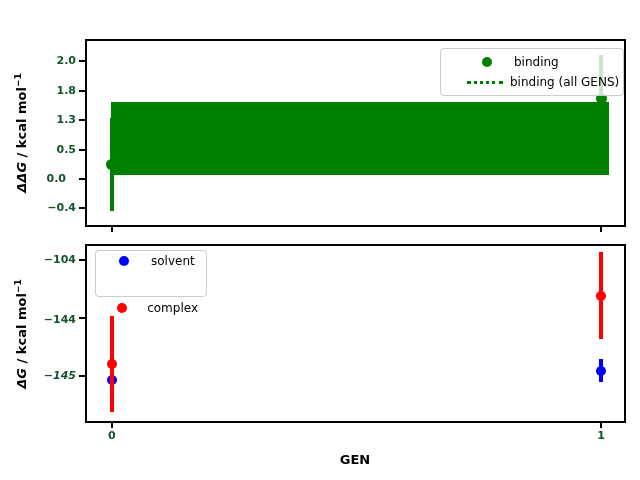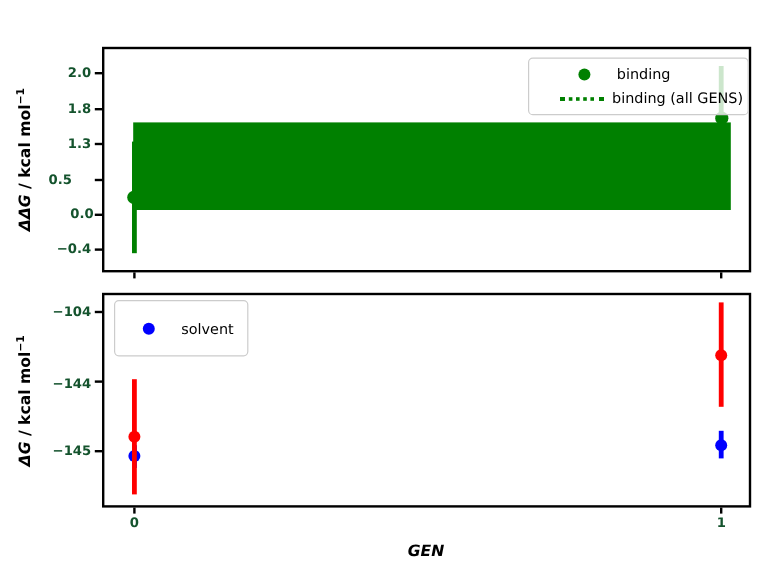--- a/index.html
+++ b/index.html
@@ -62,21 +62,21 @@
   <div class="axes-frame" style="left:85px;top:244px;width:541px;height:179px;"></div>
 
   <div class="ylabel" style="left:21px;top:133px;">
     <span class="ital">ΔΔG</span><span> / kcal mol</span><sup>−1</sup>
   </div>
 
   <div class="ylabel" style="left:21px;top:334px;">
     <span class="ital">ΔG</span><span> / kcal mol</span><sup>−1</sup>
   </div>
 
-  <div class="xlabel" style="left:255px;top:452px;width:200px;font-style:italic;">GEN</div>
+  <div class="xlabel" style="left:255px;top:452px;width:200px;">GEN</div>
 
   <div class="legend" style="left:440px;top:48px;width:184px;height:48px;padding-left:26px;">
     <div class="legend-row">
       <span class="legend-handle">
         <span class="legend-dot" style="background: rgb(0, 128, 0);"></span>
       </span>
       <span class="legend-label">binding</span>
     </div>
     <div class="legend-row">
       <span class="legend-handle">
@@ -86,47 +86,53 @@
     </div>
   </div>
 
   <div class="legend" style="left:95px;top:250px;width:112px;height:47px;gap:33px;">
     <div class="legend-row">
       <span class="legend-handle">
         <span class="legend-dot" style="background: rgb(0, 0, 255);"></span>
       </span>
       <span class="legend-label">solvent</span>
     </div>
+    <div class="legend-row">
+      <span class="legend-handle">
+        <span class="legend-dot" style="background: rgb(255, 0, 0);"></span>
+      </span>
+      <span class="legend-label">complex</span>
+    </div>
   </div>
 
 <div style="left: 79px; top: 60.0513px; width: 6px; height: 2px; background: rgb(0, 0, 0); position: absolute;"></div>
     <div class="tick-label yt" style="left: 18px; top: 54.0513px; width: 58px; position: absolute;">2.0</div>
     <div style="left: 79px; top: 89.5385px; width: 6px; height: 2px; background: rgb(0, 0, 0); position: absolute;"></div>
     <div class="tick-label yt" style="left: 18px; top: 83.5385px; width: 58px; position: absolute;">1.8</div>
     <div style="left: 79px; top: 119.026px; width: 6px; height: 2px; background: rgb(0, 0, 0); position: absolute;"></div>
     <div class="tick-label yt" style="left: 18px; top: 113.026px; width: 58px; position: absolute;">1.3</div>
     <div style="left: 79px; top: 148.513px; width: 6px; height: 2px; background: rgb(0, 0, 0); position: absolute;"></div>
-    <div class="tick-label yt" style="left: 2px; top: 142.513px; width: 58px; position: absolute;">0.5</div>
+    <div class="tick-label yt" style="left: 18px; top: 142.513px; width: 58px; position: absolute;">0.5</div>
     <div style="left: 79px; top: 178px; width: 6px; height: 2px; background: rgb(0, 0, 0); position: absolute;"></div>
-    <div class="tick-label yt" style="left: 20px; top: 172px; width: 58px; position: absolute;">0.0</div>
+    <div class="tick-label yt" style="left: 8px; top: 172px; width: 58px; position: absolute;">0.0</div>
     <div style="left: 79px; top: 207.487px; width: 6px; height: 2px; background: rgb(0, 0, 0); position: absolute;"></div>
     <div class="tick-label yt" style="left: 18px; top: 201.487px; width: 58px; position: absolute;">−0.4</div>
     <div style="left: 110.944px; top: 227px; width: 2px; height: 5px; background: rgb(0, 0, 0); position: absolute;"></div>
     <div style="left: 600.035px; top: 227px; width: 2px; height: 5px; background: rgb(0, 0, 0); position: absolute;"></div>
     <div class="band" style="left: 110.944px; top: 102.333px; width: 498.091px; height: 72.5385px; background: rgb(0, 128, 0); position: absolute;"></div>
     <div class="errline" style="left: 109.944px; top: 117.667px; width: 4px; height: 93.1795px; background: rgb(0, 128, 0); position: absolute;"></div>
     <div class="dot" style="left: 106.444px; top: 158.756px; width: 11px; height: 11px; background: rgb(0, 128, 0); position: absolute;"></div>
     <div class="errline" style="left: 599.035px; top: 55.1538px; width: 4px; height: 86.1026px; background: rgb(0, 128, 0); position: absolute;"></div>
     <div class="dot" style="left: 595.535px; top: 92.7051px; width: 11px; height: 11px; background: rgb(0, 128, 0); position: absolute;"></div>
     <div style="left: 79px; top: 258.907px; width: 6px; height: 2px; background: rgb(0, 0, 0); position: absolute;"></div>
     <div class="tick-label yt" style="left: 18px; top: 252.907px; width: 58px; position: absolute;">−104</div>
     <div style="left: 79px; top: 316.854px; width: 6px; height: 2px; background: rgb(0, 0, 0); position: absolute;"></div>
     <div class="tick-label yt" style="left: 18px; top: 313px; width: 58px; position: absolute;">−144</div>
     <div style="left: 79px; top: 374.801px; width: 6px; height: 2px; background: rgb(0, 0, 0); position: absolute;"></div>
-    <div class="tick-label yt" style="left: 18px; top: 368.801px; width: 58px; position: absolute;">−145</div>
+    <div class="tick-label yt" style="left: 18px; top: 368.801px; width: 58px; position: absolute; font-style: italic;">−145</div>
     <div style="left: 110.944px; top: 423px; width: 2px; height: 5px; background: rgb(0, 0, 0); position: absolute;"></div>
     <div class="tick-label xt" style="left: 96.9436px; top: 429px; width: 30px; position: absolute;">0</div>
     <div style="left: 600.035px; top: 423px; width: 2px; height: 5px; background: rgb(0, 0, 0); position: absolute;"></div>
     <div class="tick-label xt" style="left: 586.035px; top: 429px; width: 30px; position: absolute;">1</div>
     <div class="errline" style="left: 109.944px; top: 370.586px; width: 4px; height: 19.702px; background: rgb(0, 0, 255); position: absolute;"></div>
     <div class="dot" style="left: 106.944px; top: 375.437px; width: 10px; height: 10px; background: rgb(0, 0, 255); position: absolute;"></div>
     <div class="errline" style="left: 599.035px; top: 358.997px; width: 4px; height: 23.1788px; background: rgb(0, 0, 255); position: absolute;"></div>
     <div class="dot" style="left: 596.035px; top: 365.586px; width: 10px; height: 10px; background: rgb(0, 0, 255); position: absolute;"></div>
     <div class="errline" style="left: 109.944px; top: 316.116px; width: 4px; height: 96.1921px; background: rgb(255, 0, 0); position: absolute;"></div>
     <div class="dot" style="left: 106.944px; top: 359.212px; width: 10px; height: 10px; background: rgb(255, 0, 0); position: absolute;"></div>

